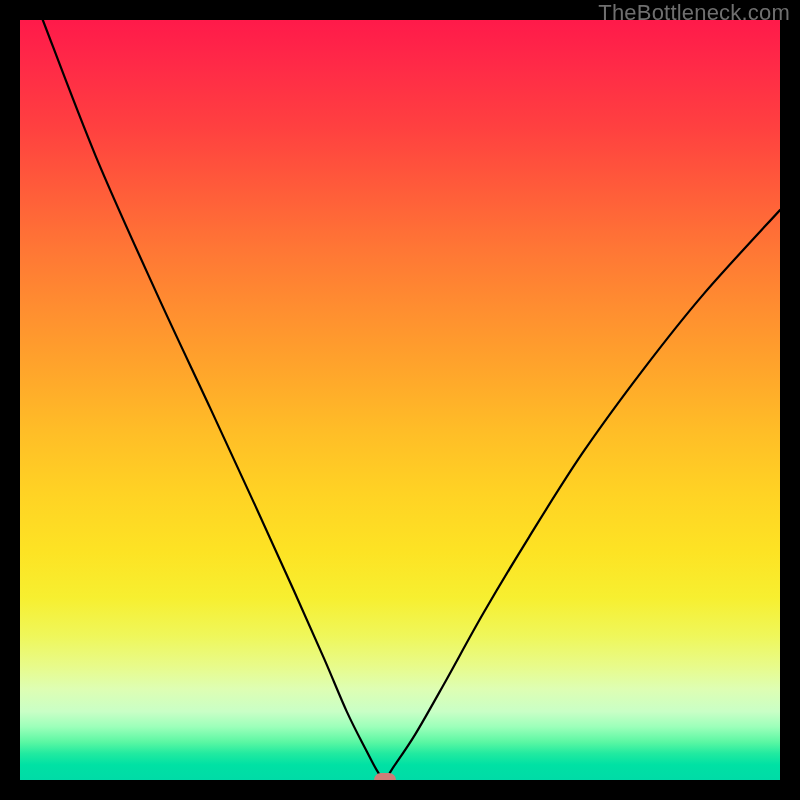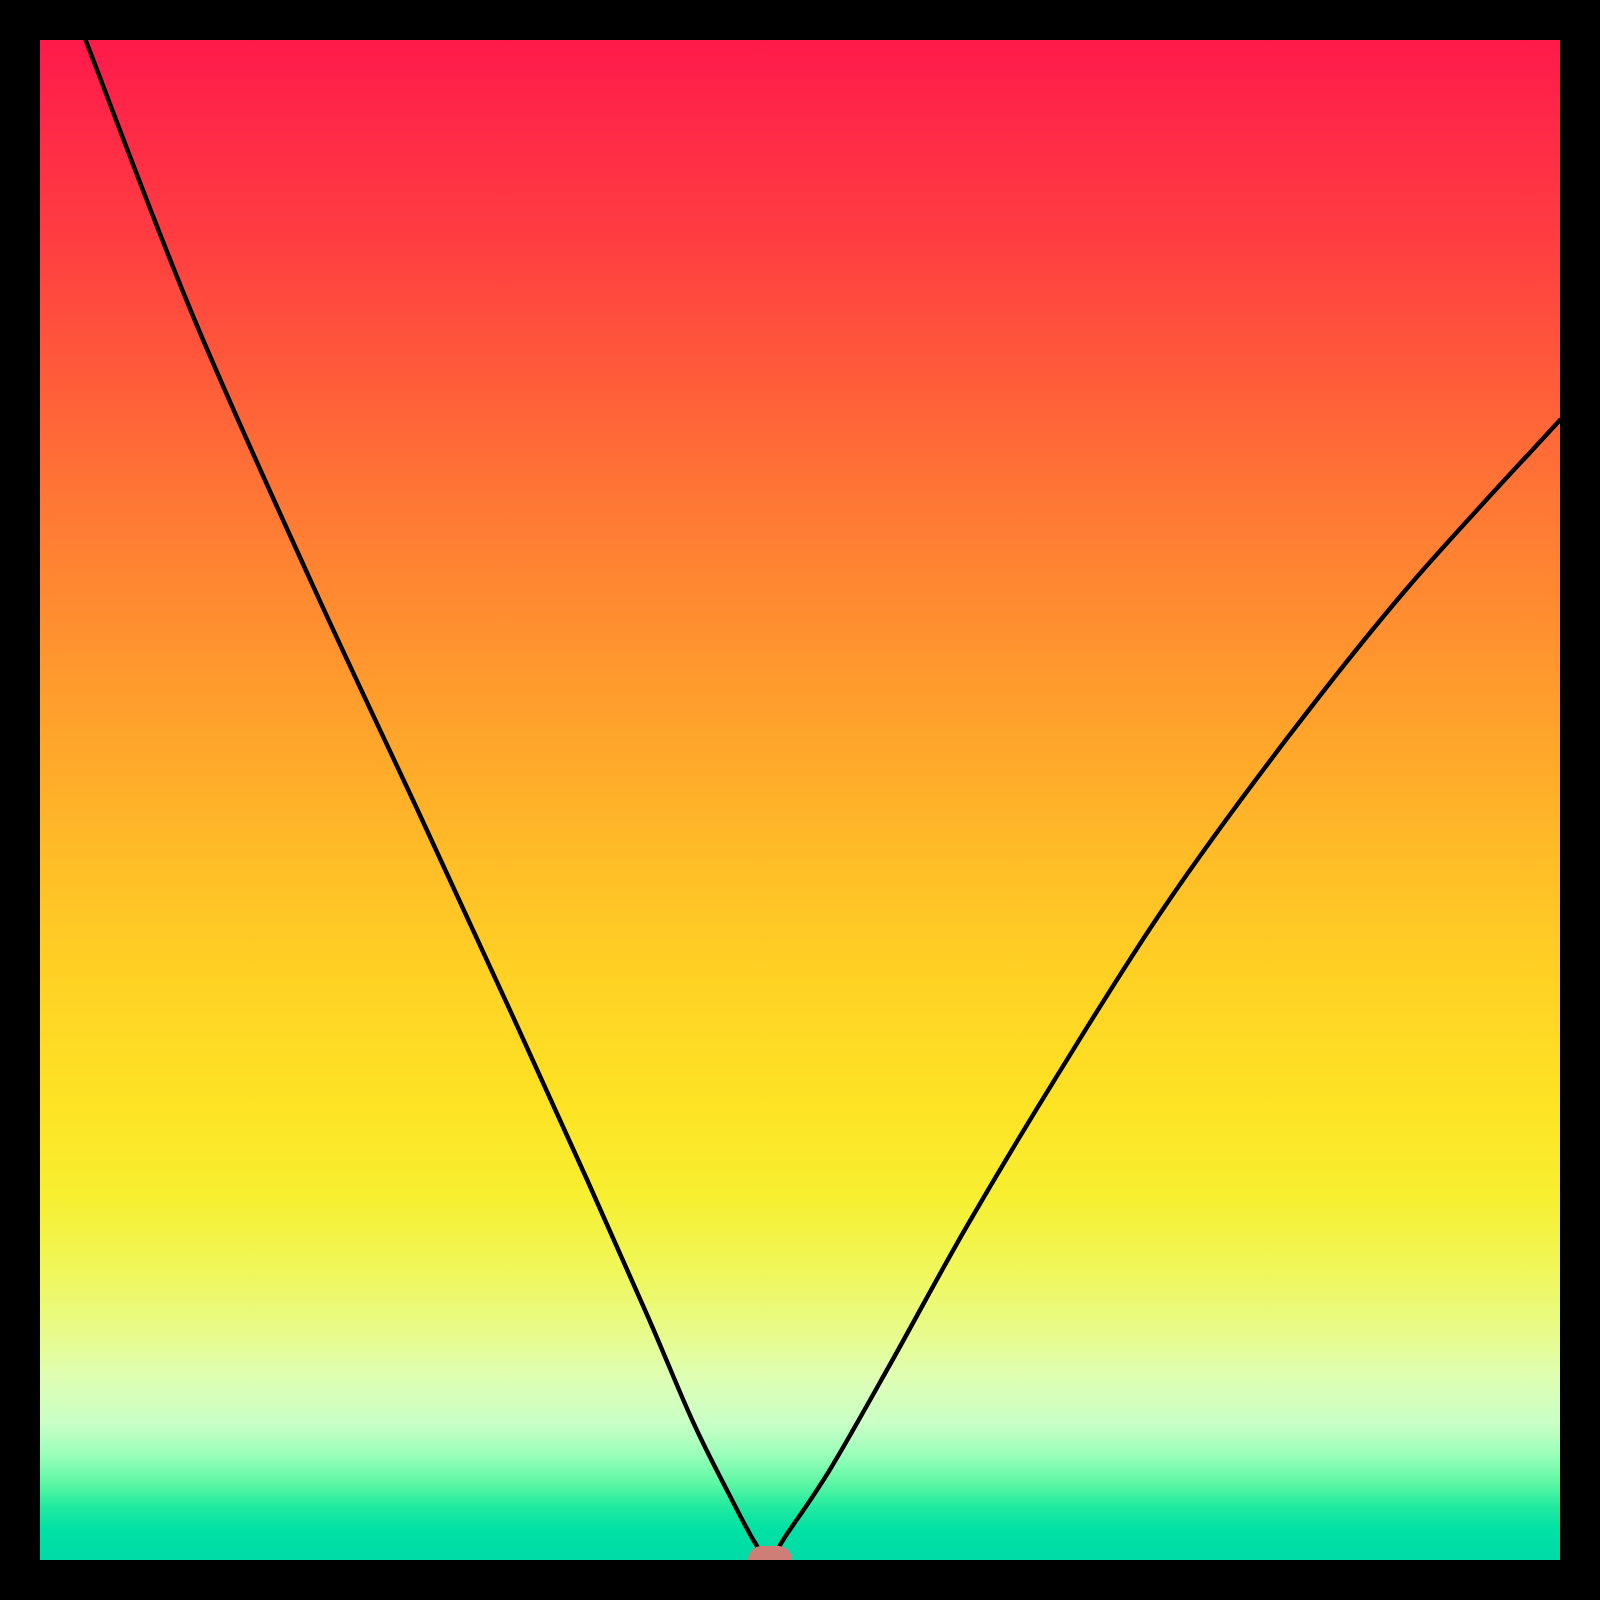--- a/index.html
+++ b/index.html
@@ -72,20 +72,21 @@
     font-size: 22px;
     font-weight: 500;
     letter-spacing: 0.2px;
   }
 </style>
 </head>
 <body>
 
 <div class="frame">
 
+  <div class="watermark">TheBottleneck.com</div>
 
   <div class="plot">
     <div class="gradient"></div>
 
     <svg class="curve" viewBox="0 0 760 760" preserveAspectRatio="none">
       <path id="curve-path" fill="none" stroke="#000" stroke-width="2.2" stroke-linecap="round" stroke-linejoin="round" d="M 22.80 0.00 C 31.67 22.80, 57.00 91.20, 76.00 136.80 C 95.00 182.40, 117.80 231.80, 136.80 273.60 C 155.80 315.40, 173.53 352.13, 190.00 387.60 C 206.47 423.07, 221.67 456.00, 235.60 486.40 C 249.53 516.80, 262.20 544.67, 273.60 570.00 C 285.00 595.33, 295.13 618.13, 304.00 638.40 C 312.87 658.67, 319.83 676.40, 326.80 691.60 C 333.77 706.80, 340.73 719.72, 345.80 729.60 C 350.87 739.48, 354.03 745.81, 357.20 750.88 C 360.37 755.95, 362.27 760.38, 364.80 760.00 C 367.33 759.62, 367.33 756.20, 372.40 748.60 C 377.47 741.00, 386.33 728.97, 395.20 714.40 C 404.07 699.83, 414.20 681.47, 425.60 661.20 C 437.00 640.93, 449.67 616.87, 463.60 592.80 C 477.53 568.73, 492.73 543.40, 509.20 516.80 C 525.67 490.20, 543.40 461.07, 562.40 433.20 C 581.40 405.33, 602.93 376.20, 623.20 349.60 C 643.47 323.00, 661.20 300.20, 684.00 273.60 C 706.80 247.00, 747.33 203.93, 760.00 190.00"></path>
     </svg>
 
     <div class="marker" id="marker" style="left: 364.8px; top: 760px;"></div>
   </div>

